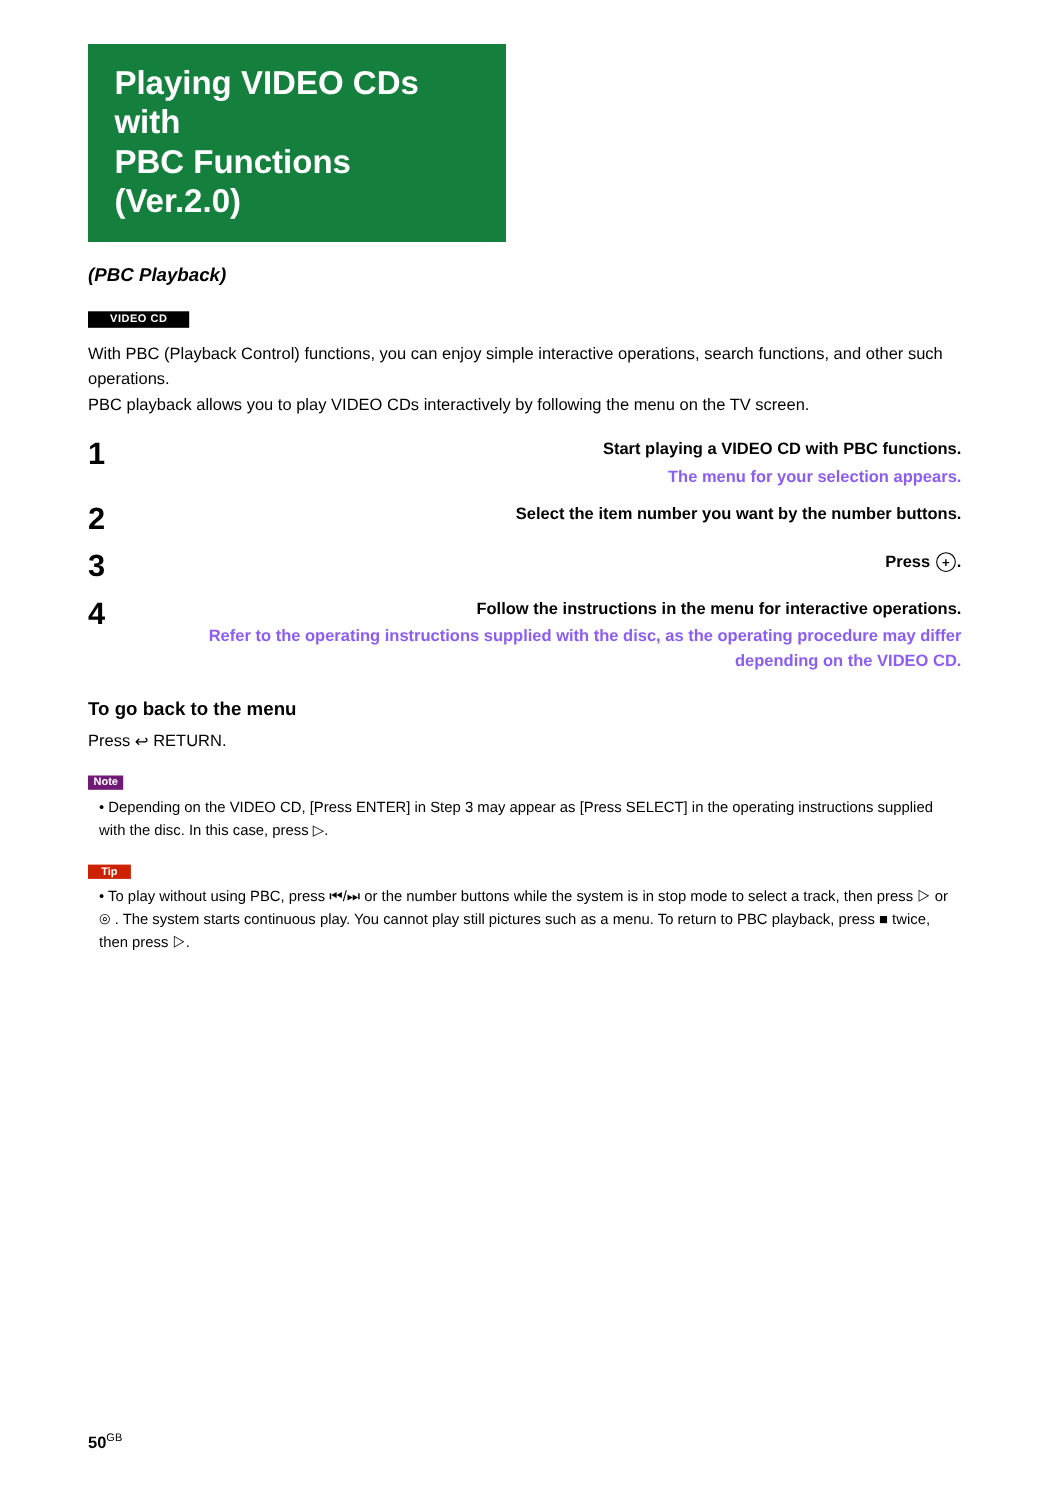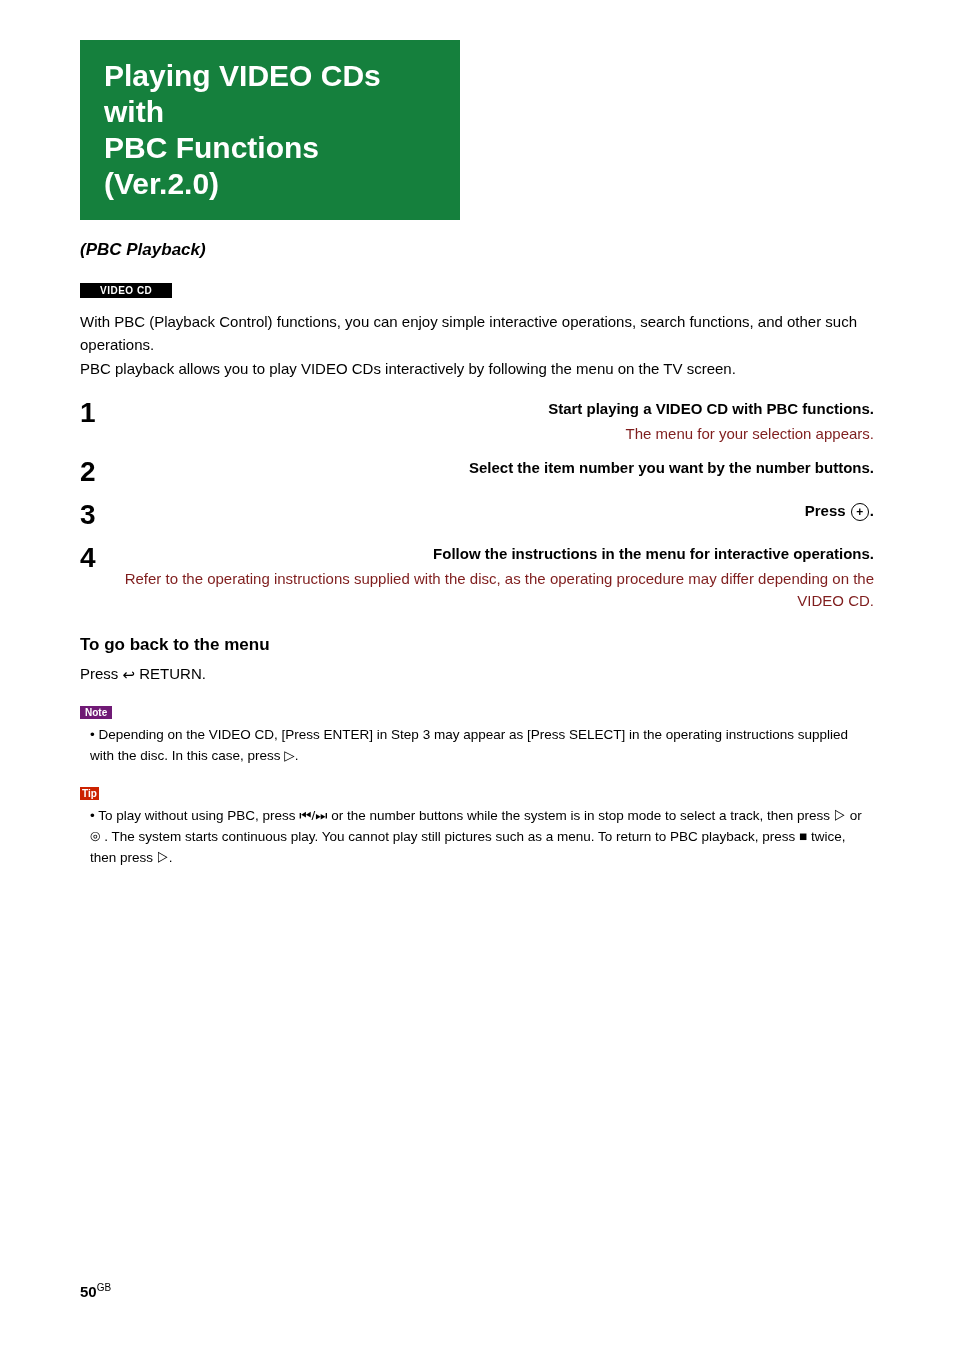--- a/index.html
+++ b/index.html
@@ -86,21 +86,22 @@
       font-weight: 700;
       font-size: 15px;
       line-height: 1.4;
       margin-bottom: 4px;
     }
 
     .step-desc {
       font-size: 15px;
       line-height: 1.5;
       margin-left: 0;
-      color: #7f1d1d;
+      color: #8b5cf6;
+      font-weight: bold;
     }
 
     .section-heading {
       font-size: 17px;
       font-weight: 900;
       margin-top: 20px;
       margin-bottom: 10px;
       font-family: Arial, Helvetica, sans-serif;
     }
 
@@ -122,38 +123,38 @@
       padding: 1px 5px;
       margin-bottom: 6px;
     }
 
     .tip-label {
       display: inline-block;
       background: #cc2200;
       color: #ffffff;
       font-size: 10px;
       font-weight: 700;
-      padding: 1px 2px;
+      padding: 1px 12px;
       margin-bottom: 6px;
     }
 
     .note-text {
       font-size: 13.5px;
       line-height: 1.55;
       padding-left: 10px;
       color: #000;
     }
 
     .note-text::before {
       content: "• ";
     }
 
     .page-number {
       position: absolute;
-      bottom: 52px;
+      bottom: 32px;
       left: 80px;
       font-size: 15px;
       font-weight: 700;
     }
 
     .page-number sup {
       font-size: 10px;
       font-weight: 400;
     }
 

